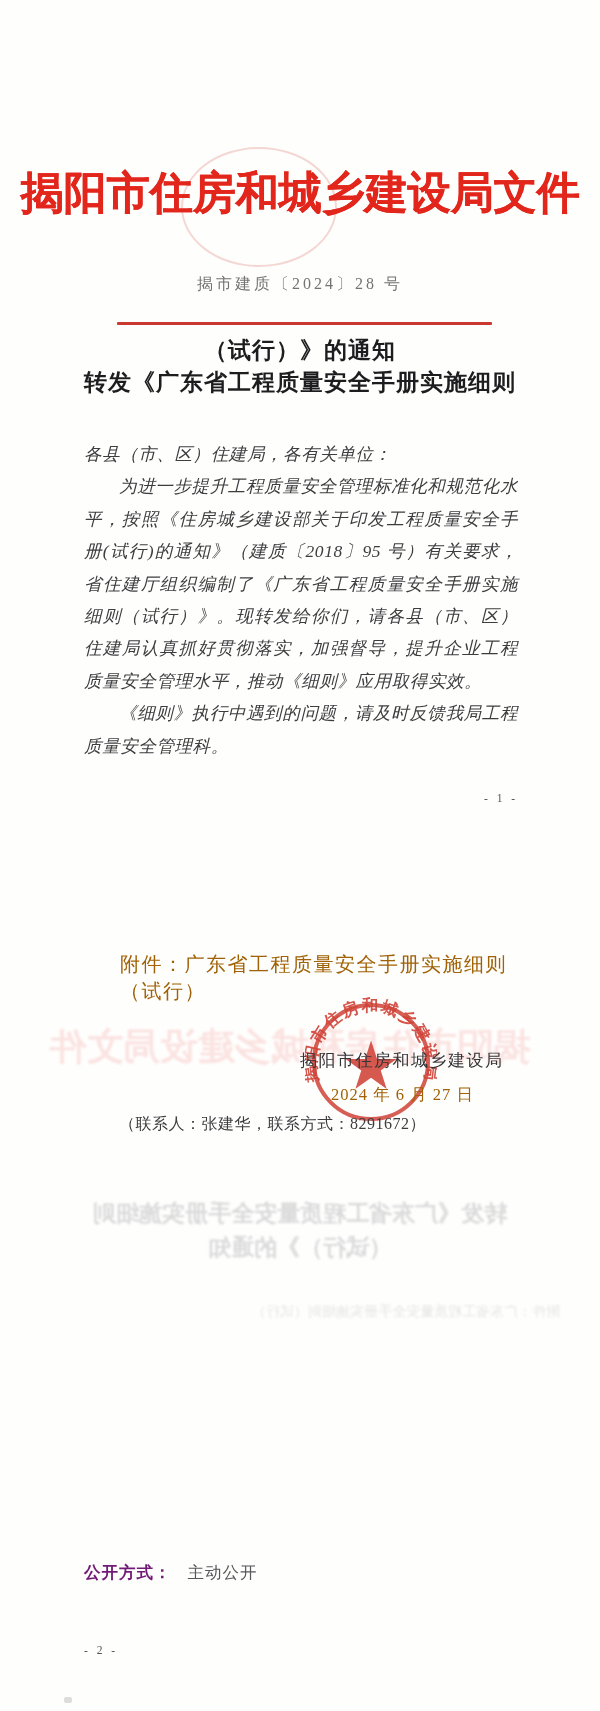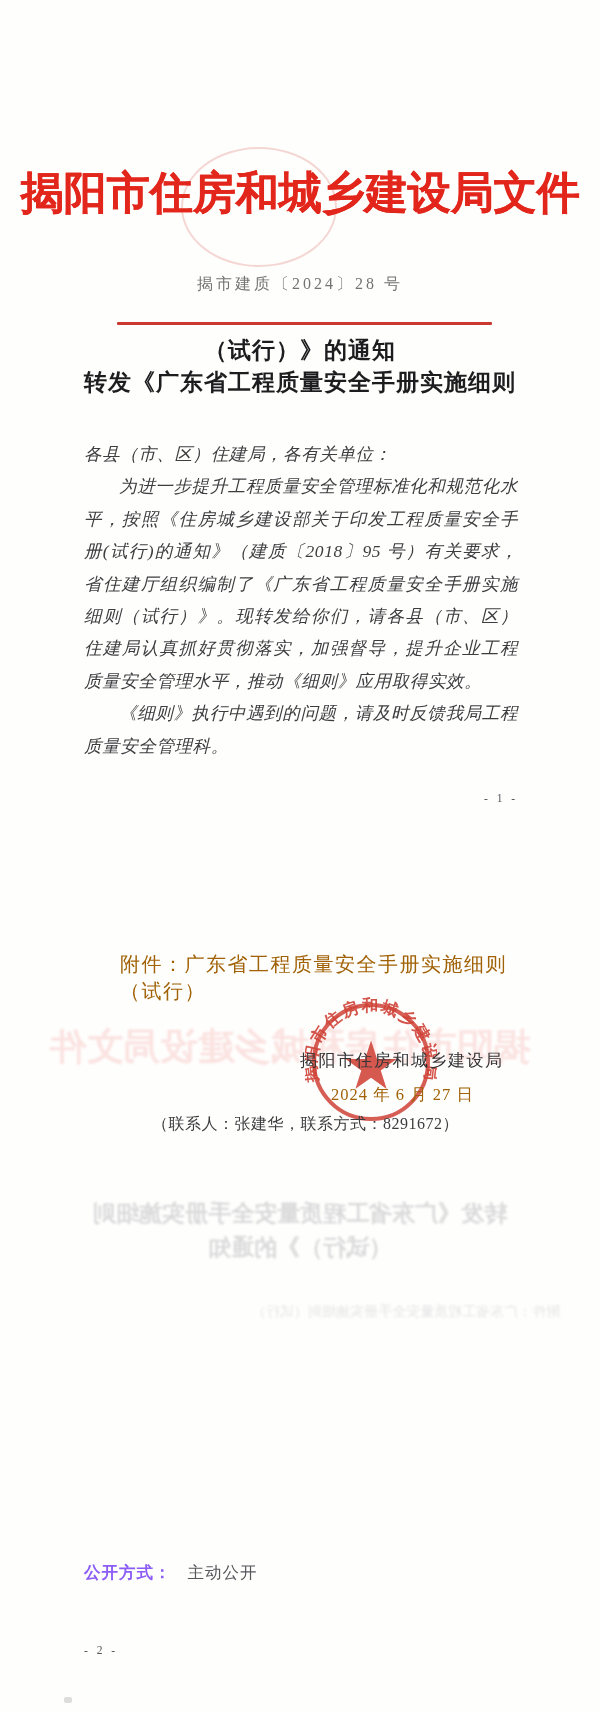--- a/index.html
+++ b/index.html
@@ -72,39 +72,39 @@
     position:absolute;left:300px;top:1049px;width:200px;
     font-size:17px;letter-spacing:1.5px;color:#343437;
     white-space:nowrap;
   }
   .issue-date{
     position:absolute;left:331px;top:1084px;width:160px;
     font-size:16.5px;letter-spacing:1px;color:#a16207;white-space:nowrap;
   }
   .contact-line{
     position:absolute;left:119px;top:1114px;width:340px;
-    font-size:16px;letter-spacing:0.5px;color:#3d3d40;white-space:nowrap;text-align:right;
+    font-size:16px;letter-spacing:0.5px;color:#3d3d40;white-space:nowrap;
   }
   .ghost-title-1,.ghost-title-2{
     position:absolute;left:0;width:600px;text-align:center;
     font-family:"Liberation Sans","DejaVu Sans",sans-serif;
     font-weight:700;font-size:23px;color:#6d6d74;opacity:0.25;
     transform:scaleX(-1);filter:blur(1.2px);white-space:nowrap;
   }
   .ghost-title-1{top:1198px;}
   .ghost-title-2{top:1232px;}
   .ghost-attachment{
     position:absolute;left:250px;top:1303px;width:310px;
     font-size:14px;color:#8a8a90;opacity:0.22;
     transform:scaleX(-1);filter:blur(1px);white-space:nowrap;overflow:hidden;
   }
   .publicity{
     position:absolute;left:84px;top:1562px;font-size:16.5px;letter-spacing:1px;
   }
-  .publicity .label{font-family:"Liberation Sans","DejaVu Sans",sans-serif;font-weight:700;color:#8b5cf6;}
+  .publicity .label{font-family:"Liberation Sans","DejaVu Sans",sans-serif;font-weight:700;color:#701a75;}
   .publicity .value{color:#57575c;margin-left:16px;}
   .page-num-2{
     position:absolute;left:84px;top:1644px;
     font-size:11.5px;color:#55555a;letter-spacing:3px;
   }
   .corner-mark{
     position:absolute;left:64px;top:1697px;width:8px;height:6px;
     background:#c7c7c7;opacity:0.6;border-radius:2px;
   }
 </style>

